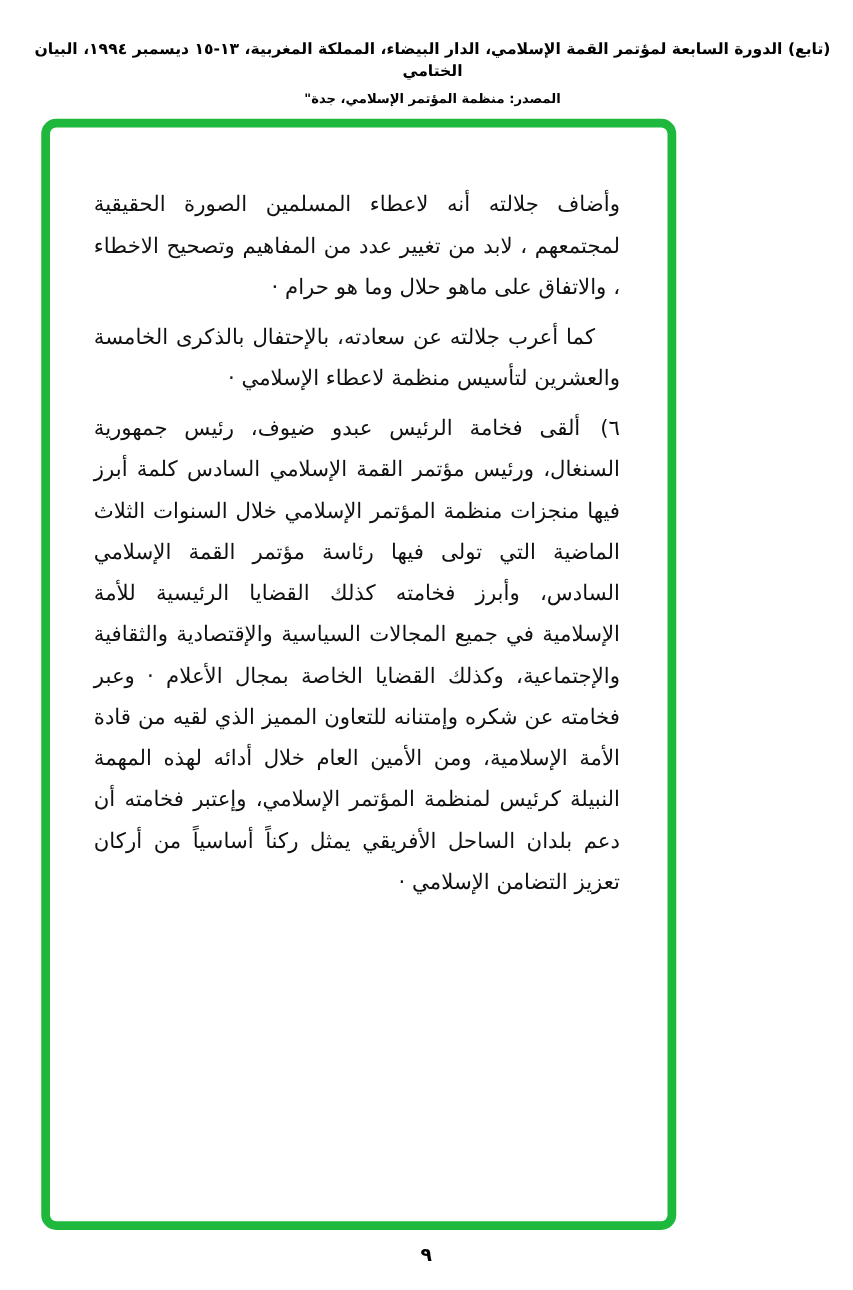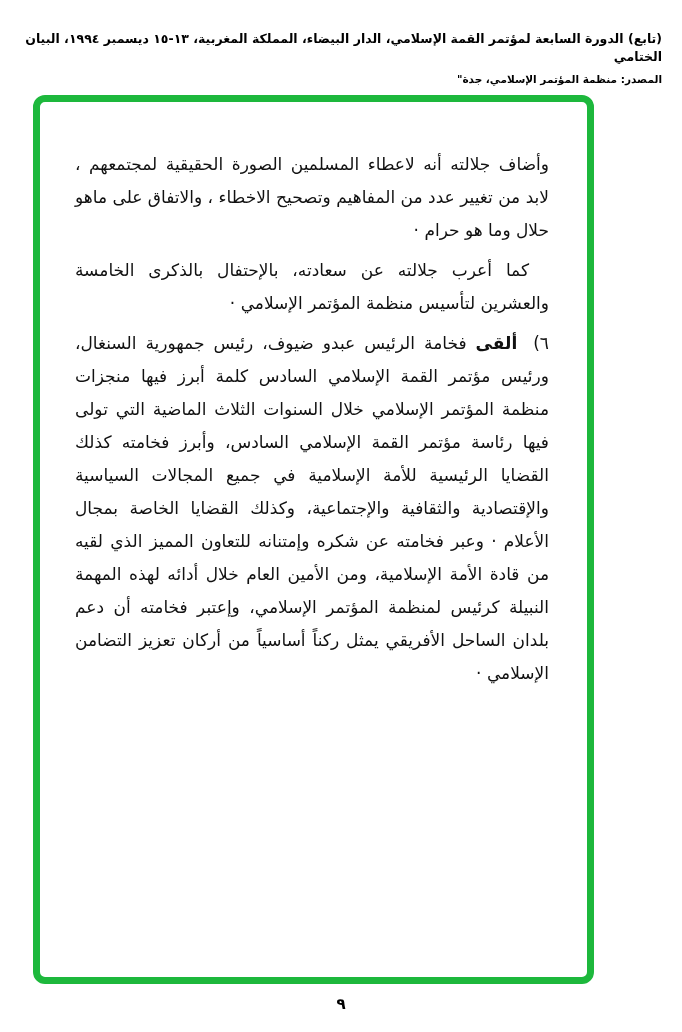--- a/index.html
+++ b/index.html
@@ -9,63 +9,63 @@
     font-family: "DejaVu Sans", sans-serif;
     position: relative;
     overflow: hidden;
     color: #000;
   }
   .page { position: absolute; inset: 0; }
 
   
   .header {
     position: absolute;
-    top: 30px; left: 10px; right: 20px;
+    top: 30px; left: 10px; right: 0;
     direction: rtl;
-    text-align: right;
+    text-align: center;
   }
   .header-title {
     font-size: 12.5px;
     font-weight: bold;
     line-height: 18px;
     color: #000;
   }
   .header-source {
     font-size: 10.5px;
     font-weight: bold;
     margin-top: 7px;
     color: #000;
   }
 
   
   .border-box {
     position: absolute;
     left: 33px; top: 95px;
-    width: 561px; height: 889px;
+    width: 508px; height: 889px;
     box-sizing: border-box;
     border: 7px solid #1db83c;
     border-radius: 12px;
     background: #ffffff;
   }
 
   
   .content {
     box-sizing: border-box;
     width: 100%; height: 100%;
     padding: 46px 38px 0 35px;
     direction: rtl;
     text-align: justify;
     font-size: 17px;
     line-height: 33px;
     color: #111;
   }
   .content p { margin: 0 0 7px 0; }
   .content p.indent { text-indent: 20px; }
   .item-marker { margin-left: 16px; }
-  .item-lead { font-weight: bold; }
+  .item-lead { font-weight: normal; }
 
   
   .page-number {
     position: absolute;
     top: 995px; left: 0; right: 0;
     text-align: center;
     font-size: 15px;
     font-weight: bold;
     color: #000;
   }
@@ -76,21 +76,21 @@
 <div class="page">
 
   <header class="header">
     <div class="header-title">(تابع) الدورة السابعة لمؤتمر القمة الإسلامي، الدار البيضاء، المملكة المغربية، ١٣-١٥ ديسمبر ١٩٩٤، البيان الختامي</div>
     <div class="header-source">المصدر:  منظمة المؤتمر الإسلامي، جدة"</div>
   </header>
 
   <div class="border-box" style="border-color: rgb(29, 184, 60);">
     <div class="content">
       <p>وأضاف جلالته أنه لاعطاء المسلمين الصورة الحقيقية لمجتمعهم ، لابد من تغيير عدد من المفاهيم وتصحيح الاخطاء ، والاتفاق على ماهو حلال وما هو حرام ·</p>
-      <p class="indent">كما أعرب جلالته عن سعادته، بالإحتفال بالذكرى الخامسة والعشرين لتأسيس منظمة المؤتمر الإسلامي ·</p>
+      <p class="indent">كما أعرب جلالته عن سعادته، بالإحتفال بالذكرى الخامسة والعشرين لتأسيس منظمة لاعطاء الإسلامي ·</p>
       <p>
         <span class="item-marker">٦)</span><span class="item-lead">ألقى</span>
         <span>فخامة الرئيس عبدو ضيوف، رئيس جمهورية السنغال، ورئيس مؤتمر القمة الإسلامي السادس كلمة أبرز فيها منجزات منظمة المؤتمر الإسلامي خلال السنوات الثلاث الماضية التي تولى فيها رئاسة مؤتمر القمة الإسلامي السادس، وأبرز فخامته كذلك القضايا الرئيسية للأمة الإسلامية في جميع المجالات السياسية والإقتصادية والثقافية والإجتماعية، وكذلك القضايا الخاصة بمجال الأعلام · وعبر فخامته عن شكره وإمتنانه للتعاون المميز الذي لقيه من قادة الأمة الإسلامية، ومن الأمين العام خلال أدائه لهذه المهمة النبيلة كرئيس لمنظمة المؤتمر الإسلامي، وإعتبر فخامته أن دعم بلدان الساحل الأفريقي يمثل ركناً أساسياً من أركان تعزيز التضامن الإسلامي ·</span>
       </p>
     </div>
   </div>
 
   <div class="page-number">٩</div>
 
 </div>

